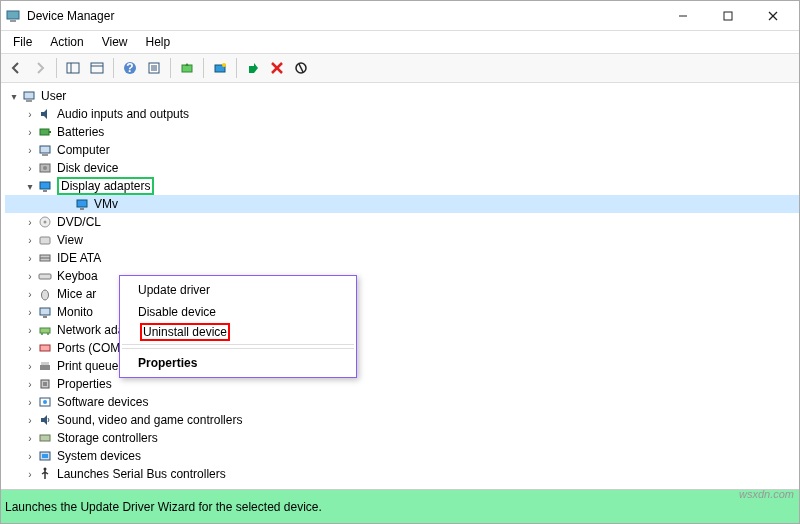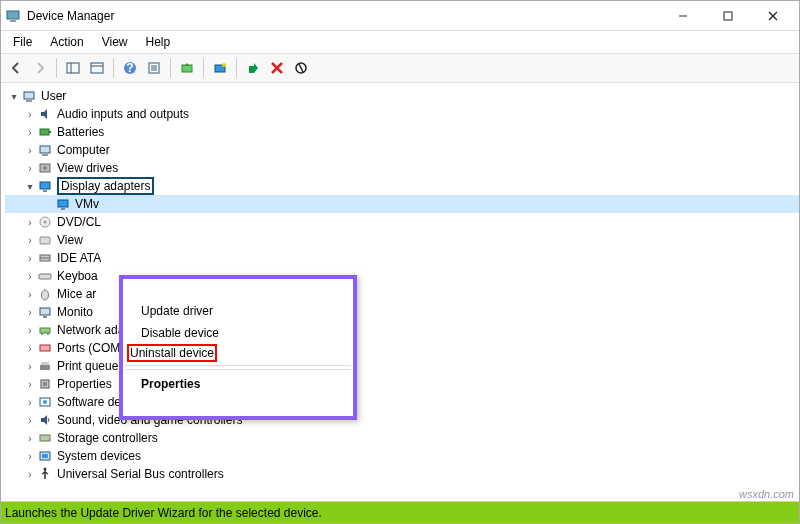--- a/index.html
+++ b/index.html
@@ -14,27 +14,27 @@
     .menu-item { padding: 2px 8px; cursor: default; }
     .toolbar { height: 30px; border-top: 1px solid #ddd; border-bottom: 1px solid #ddd; display: flex; align-items: center; padding: 0 4px; gap: 2px; background: #f8f8f8; }
     .tbtn { width: 22px; height: 22px; display: inline-flex; align-items: center; justify-content: center; border: 1px solid transparent; }
     .tsep { width: 1px; height: 20px; background: #ccc; margin: 0 3px; }
     .tree-area { flex: 1; overflow: auto; padding: 4px 0 0 4px; background: #fff; position: relative; }
     .node { display: flex; align-items: center; height: 18px; padding: 0 2px; white-space: nowrap; cursor: default; }
     .arrow { width: 14px; display: inline-flex; justify-content: center; align-items: center; color: #555; font-size: 10px; }
     .nicon { width: 16px; height: 16px; display: inline-flex; align-items: center; justify-content: center; margin-right: 4px; font-size: 12px; }
     .indent0 { padding-left: 2px; }
     .indent1 { padding-left: 18px; }
-    .indent2 { padding-left: 36px; }
-    .red-box { border: 2px solid #0c4a6e; display: inline-block; padding: 0 2px; }
-    .context-menu { position: absolute; left: 118px; top: 192px; width: 238px; background: #fff; border: 4px solid #8b5cf6; box-shadow: 2px 2px 6px rgba(0,0,0,0.25); padding: 21px 0; z-index: 10; }
+    .indent2 { padding-left: 55px; }
+    .red-box { border: 2px solid #22c55e; display: inline-block; padding: 0 2px; }
+    .context-menu { position: absolute; left: 118px; top: 192px; width: 238px; background: #fff; border: 1px solid #8b5cf6; box-shadow: 2px 2px 6px rgba(0,0,0,0.25); padding: 3px 0; z-index: 10; }
     .ctx-item { padding: 4px 18px; cursor: default; }
     .ctx-sep { height: 1px; background: #ddd; margin: 3px 2px; }
-    .ctx-red { border: 2px solid red; margin: 0 4px; padding: 0 1px; display: inline-block; }
-    .statusbar { height: 22px; border-top: 1px solid #ccc; background: #84cc16; display: flex; align-items: center; padding: 0 4px; font-size: 12px; }
+    .ctx-red { border: 2px solid red; margin: 0 20px; padding: 0 1px; display: inline-block; }
+    .statusbar { height: 34px; border-top: 1px solid #ccc; background: #86efac; display: flex; align-items: center; padding: 0 4px; font-size: 12px; }
     .watermark { position: absolute; right: 6px; bottom: 24px; color: #999; font-size: 11px; font-style: italic; }
     .selected-bg { background: #cde8ff; }
     svg { display:block; }
   </style>
 </head>
 <body>
 
 <div class="window">
 
   <div class="titlebar">
@@ -188,21 +188,21 @@
           <span>Computer</span>
         </div>
         <div class="node indent1">
           <span class="arrow">›</span>
           <span class="nicon">
             <svg width="14" height="14">
               <rect x="2" y="3" width="10" height="8" fill="#bbb" stroke="#666"></rect>
               <circle cx="7" cy="7" r="2" fill="#888"></circle>
             </svg>
           </span>
-          <span>View drives</span>
+          <span>Disk device</span>
         </div>
         <div class="node indent1">
           <span class="arrow">▾</span>
           <span class="nicon">
             <svg width="14" height="14">
               <rect x="2" y="3" width="10" height="7" fill="#39e" stroke="#157"></rect>
               <rect x="5" y="11" width="4" height="2" fill="#888"></rect>
             </svg>
           </span>
           <span class="red-box"><span>Display adapters</span></span>
@@ -354,21 +354,21 @@
           <span>System devices</span>
         </div>
         <div class="node indent1">
           <span class="arrow">›</span>
           <span class="nicon">
             <svg width="14" height="14">
               <path d="M7 2 L7 12 M7 5 L4 7 M7 5 L10 7" fill="none" stroke="#333" stroke-width="1.5"></path>
               <circle cx="7" cy="2" r="1.5" fill="#333"></circle>
             </svg>
           </span>
-          <span>Universal Serial Bus controllers</span>
+          <span>Launches Serial Bus controllers</span>
         </div>
       </div>
 
     <div class="context-menu">
       <div id="ctx-items">
           <div class="ctx-item"><span>Update driver</span></div>
           <div class="ctx-item"><span>Disable device</span></div>
           <div class="ctx-item" style="padding: 0px;"><span class="ctx-red"><span>Uninstall device</span></span></div>
           <div class="ctx-sep"></div>
           <div class="ctx-sep"></div>

